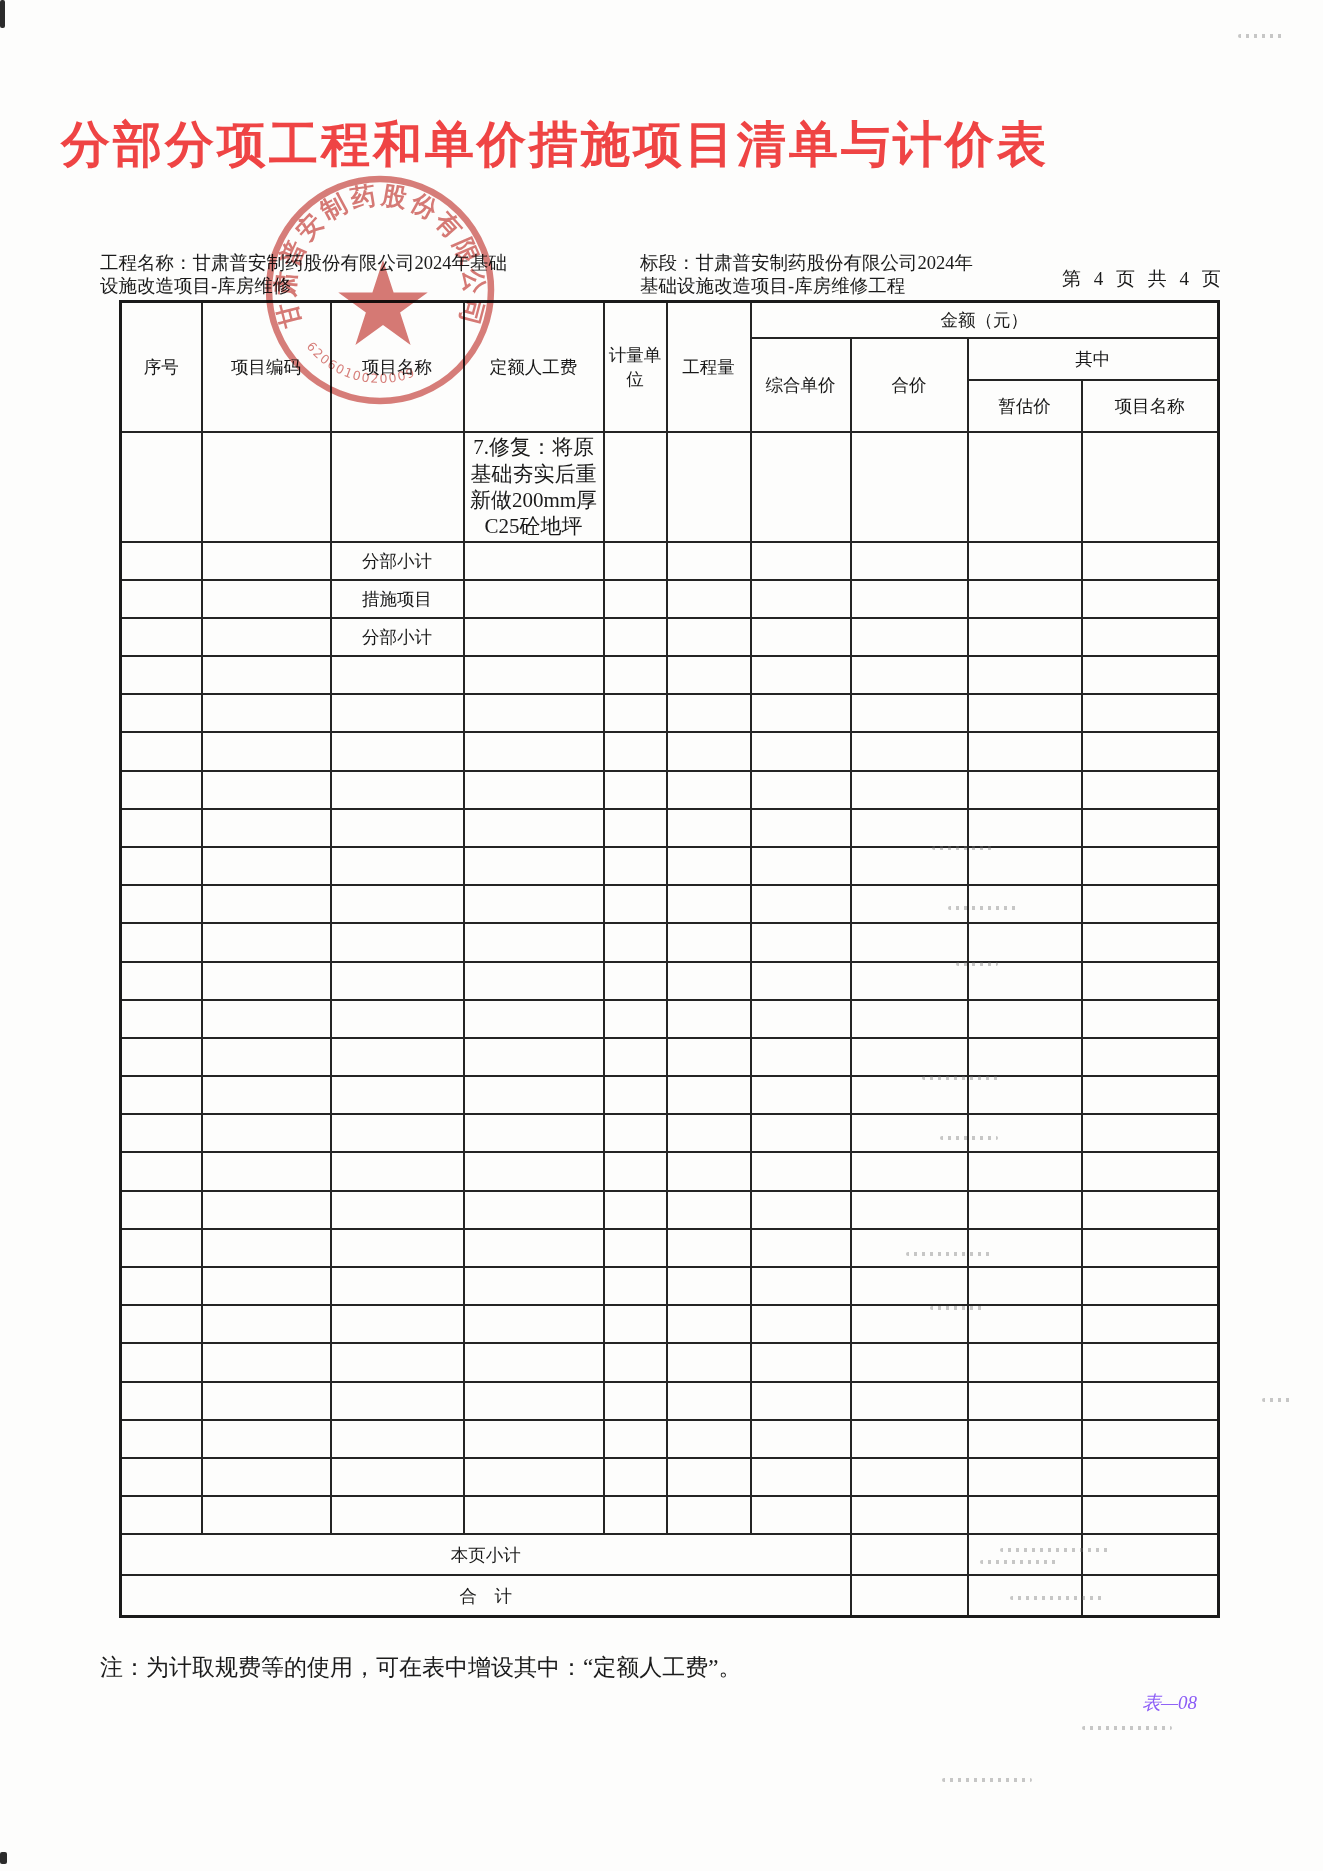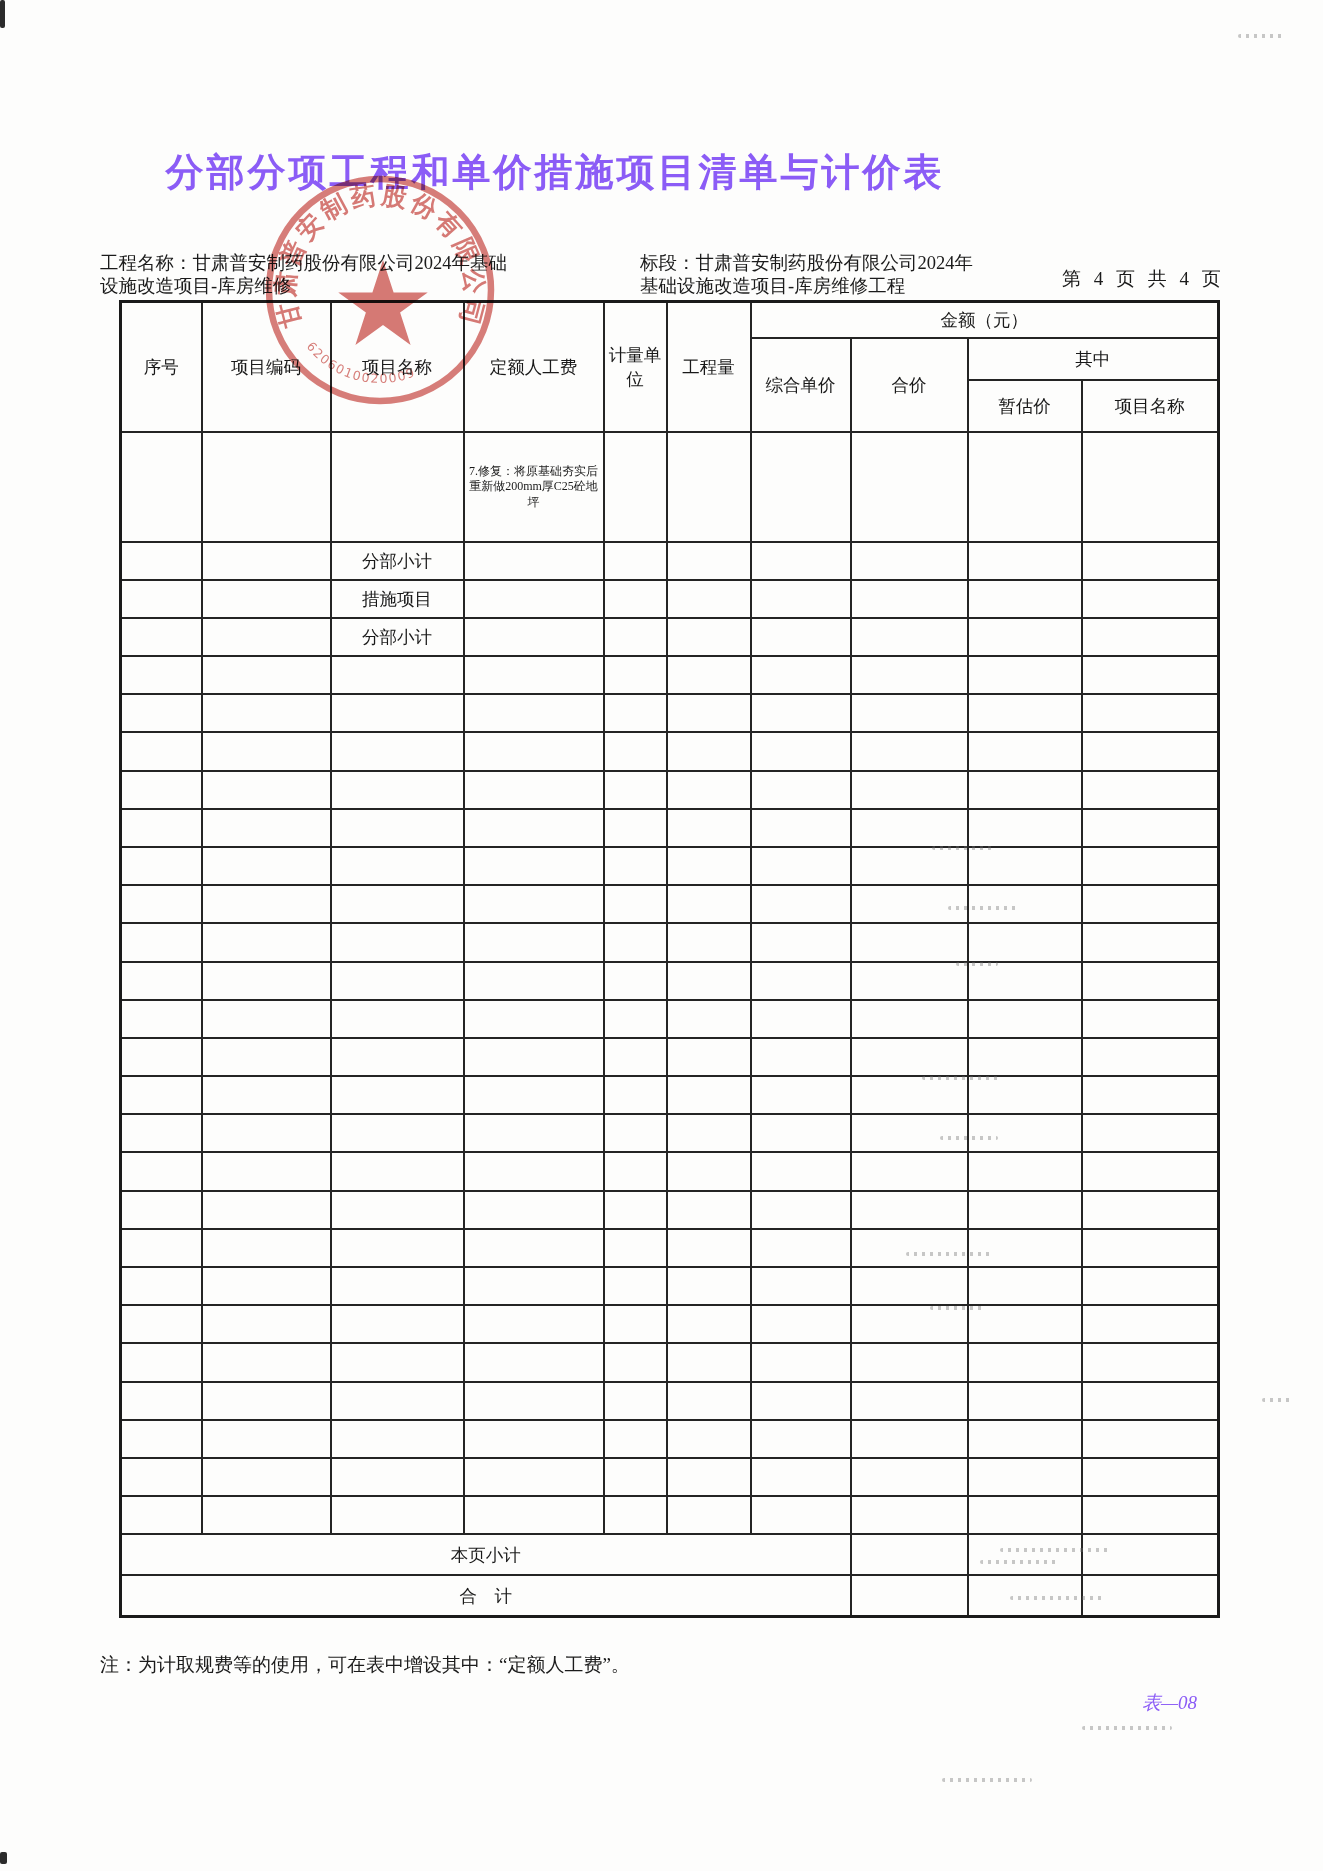--- a/index.html
+++ b/index.html
@@ -7,23 +7,22 @@
     position:relative;
     width:1323px;height:1871px;
     background:#fdfdfc;
     overflow:hidden;
     font-family:"Liberation Serif","DejaVu Serif",serif;
     color:#1e1e1e;
   }
   
   .doc-title{
     position:absolute;top:112px;left:60px;width:990px;
-    text-align:center;font-size:38px;font-weight:700;letter-spacing:3px;
-    color:#8b5cf6;
-    margin-top:35px;
+    text-align:center;font-size:49px;font-weight:700;letter-spacing:3px;
+    color:#ef4444;
   }
   .info-block{position:absolute;top:252px;font-size:18.5px;line-height:1.24;color:#1b1b1b;}
   .info-project{left:100px;width:414px;}
   .info-section{left:640px;width:340px;}
   .page-indicator{position:absolute;top:266px;left:1062px;width:230px;font-size:19px;letter-spacing:4px;color:#1b1b1b;}
   
   table.main{
     position:absolute;top:300px;left:119px;
     border-collapse:collapse;table-layout:fixed;
     width:1098px;
@@ -40,24 +39,24 @@
   tr.hdr-a td{height:34px;}
   tr.hdr-b td{height:40px;}
   tr.hdr-c td{height:50px;}
   tr.row-feature td{height:108px;}
   tr.row-label td{height:36px;}
   tr.empty-row td{height:36.2px;}
   tr.row-bottom td{height:39px;margin-top:14px;}
   td.cell-left{text-align:left;padding-left:6px;}
   td.feature-cell{
     text-align:left;vertical-align:middle;
-    padding:4px 5px 4px 7px;line-height:1.26;font-size:12px;margin-left:28px;
+    padding:4px 5px 4px 7px;line-height:1.26;font-size:21px;margin-left:28px;
   }
   
-  .note{position:absolute;top:1652px;left:100px;font-size:19px;color:#1b1b1b;}
+  .note{position:absolute;top:1652px;left:100px;font-size:23px;color:#1b1b1b;}
   .form-no{position:absolute;top:1690px;left:1142px;font-size:19px;color:#8b5cf6;font-style:italic;}
   
   .seal{
     position:absolute;top:162px;left:250px;width:260px;height:260px;
     mix-blend-mode:multiply;opacity:.85;filter:blur(.3px);
     pointer-events:none;z-index:5;
   }
   
   .art{
     position:absolute;display:block;

